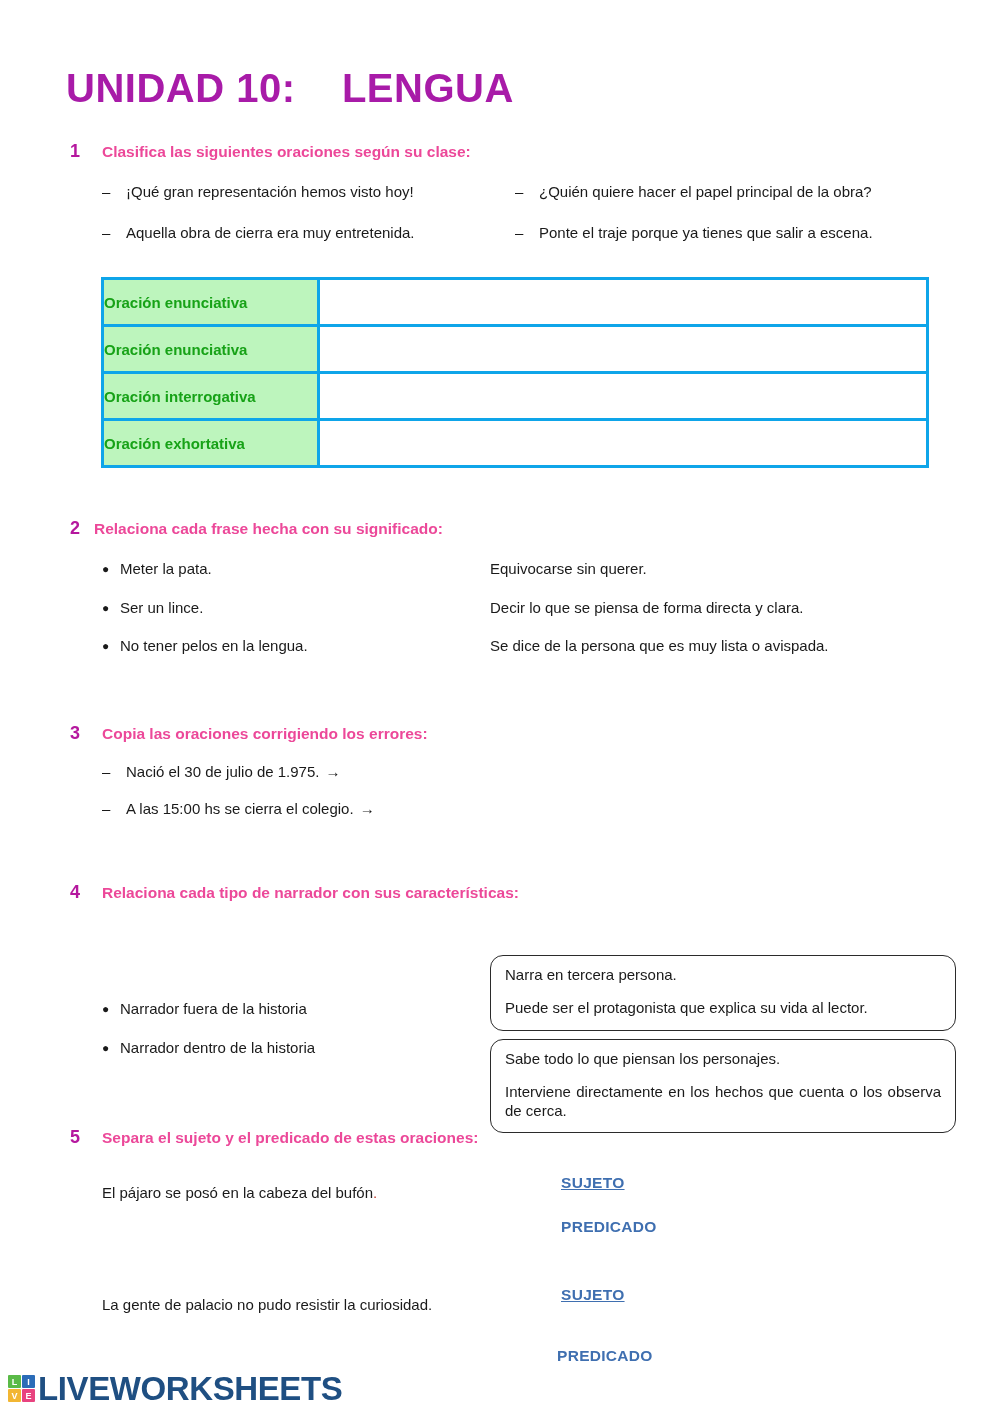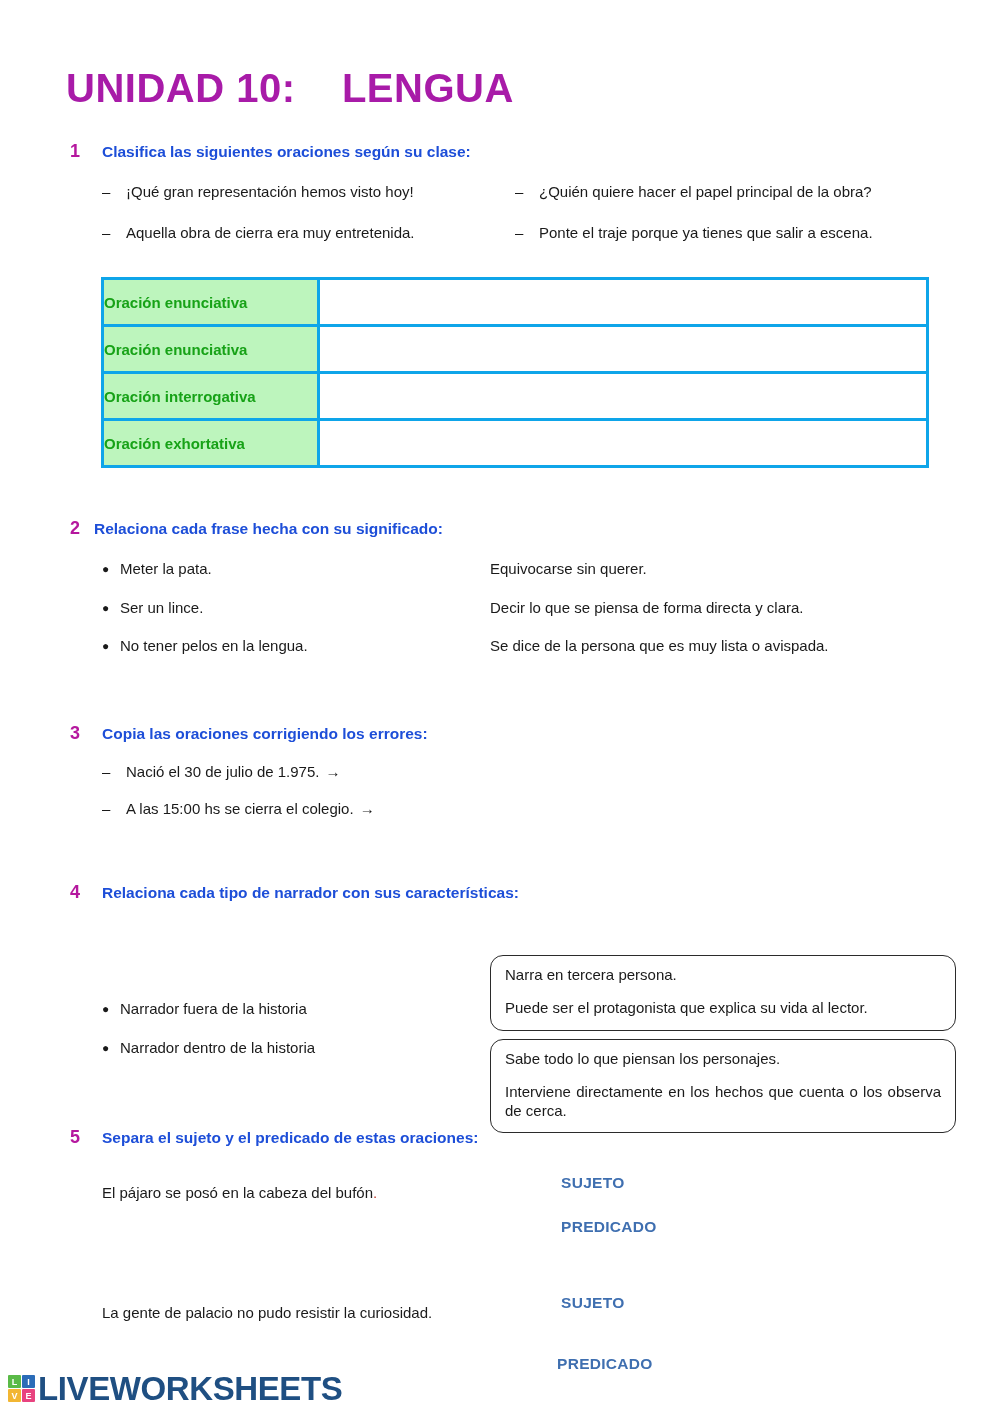--- a/index.html
+++ b/index.html
@@ -48,21 +48,21 @@
     width: 32px;
     flex: 0 0 32px;
   }
   .ex-num.tight {
     width: 24px;
     flex: 0 0 24px;
   }
   .ex-title {
     font-weight: bold;
     font-size: 15.5px;
-    color: #1d4ed8;
+    color: #ec4899;
   }
 
   
   #ex1 { left: 70px; top: 141px; width: 880px; }
   .dash-grid {
     margin-top: 22px;
     margin-left: 32px;
     display: grid;
     grid-template-columns: 413px auto;
     row-gap: 24px;
@@ -171,37 +171,37 @@
   .rbox p:last-child { margin-bottom: 0; }
   .rbox.justify p { text-align: justify; }
 
   
   #ex5 { left: 70px; top: 1127px; width: 880px; }
   .ex5-group {
     position: relative;
     margin-left: 32px;
   }
   #ex5-group-1 { margin-top: 26px; height: 112px; }
-  #ex5-group-2 { margin-top: 8px; height: 100px; }
+  #ex5-group-2 { margin-top: 0px; height: 100px; }
   .sentence {
     position: absolute;
     left: 0;
     top: 10px;
     font-size: 15px;
     text-align: center;
   }
   .red-dot { color: #c0392b; }
   .tag {
     position: absolute;
     color: #3f6fb0;
     font-weight: bold;
     font-size: 15.5px;
     letter-spacing: 0.3px;
   }
-  .tag-sujeto { left: 459px; top: 0px; }
+  .tag-sujeto { left: 459px; top: 0px; text-decoration: underline; }
   .tag-predicado { left: 459px; top: 44px; }
   #ex5-group-2 .tag-sujeto { left: 459px; top: 0px; }
   #ex5-group-2 .tag-predicado { left: 455px; top: 61px; }
 
   
   .footer-logo {
     position: absolute;
     left: 8px;
     top: 1372px;
     display: flex;

